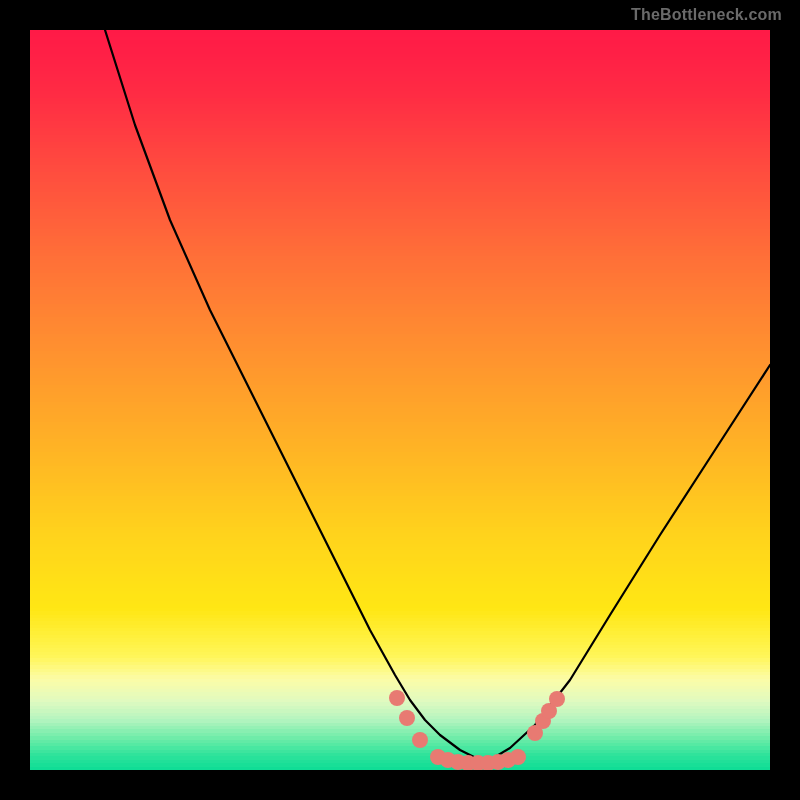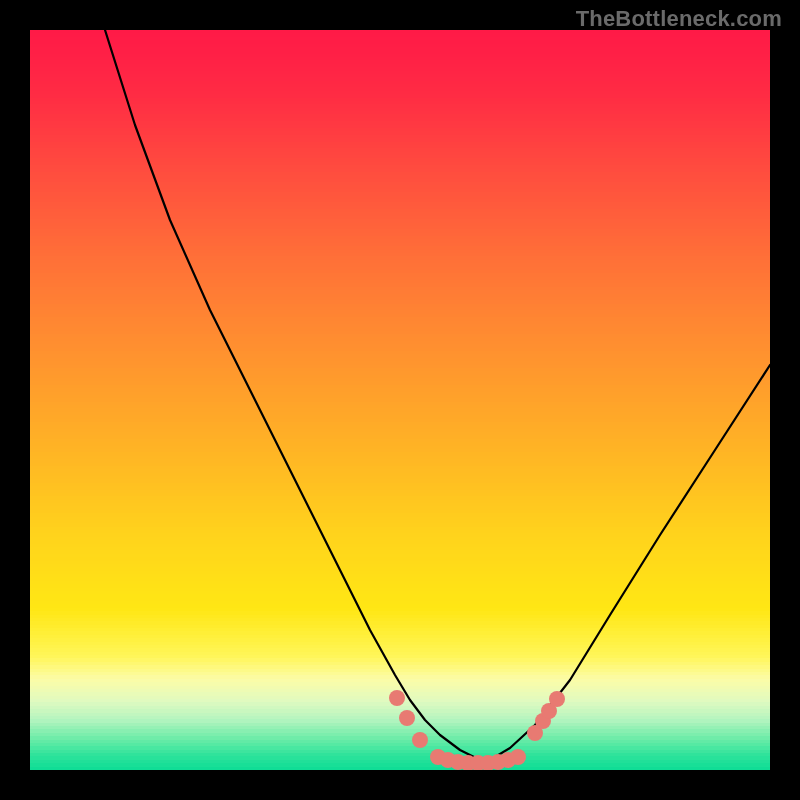--- a/index.html
+++ b/index.html
@@ -35,21 +35,21 @@
     position: absolute;
     left: 0;
     top: 0;
     width: 740px;
     height: 740px;
   }
   .watermark {
     position: absolute;
     top: 6px;
     right: 18px;
-    font-size: 22px;
+    font-size: 16px;
     font-weight: 600;
     color: #6a6a6a;
     letter-spacing: 0.2px;
   }
 </style>
 </head>
 <body>
 
 <div class="frame">
   <div class="gradient-bg">

